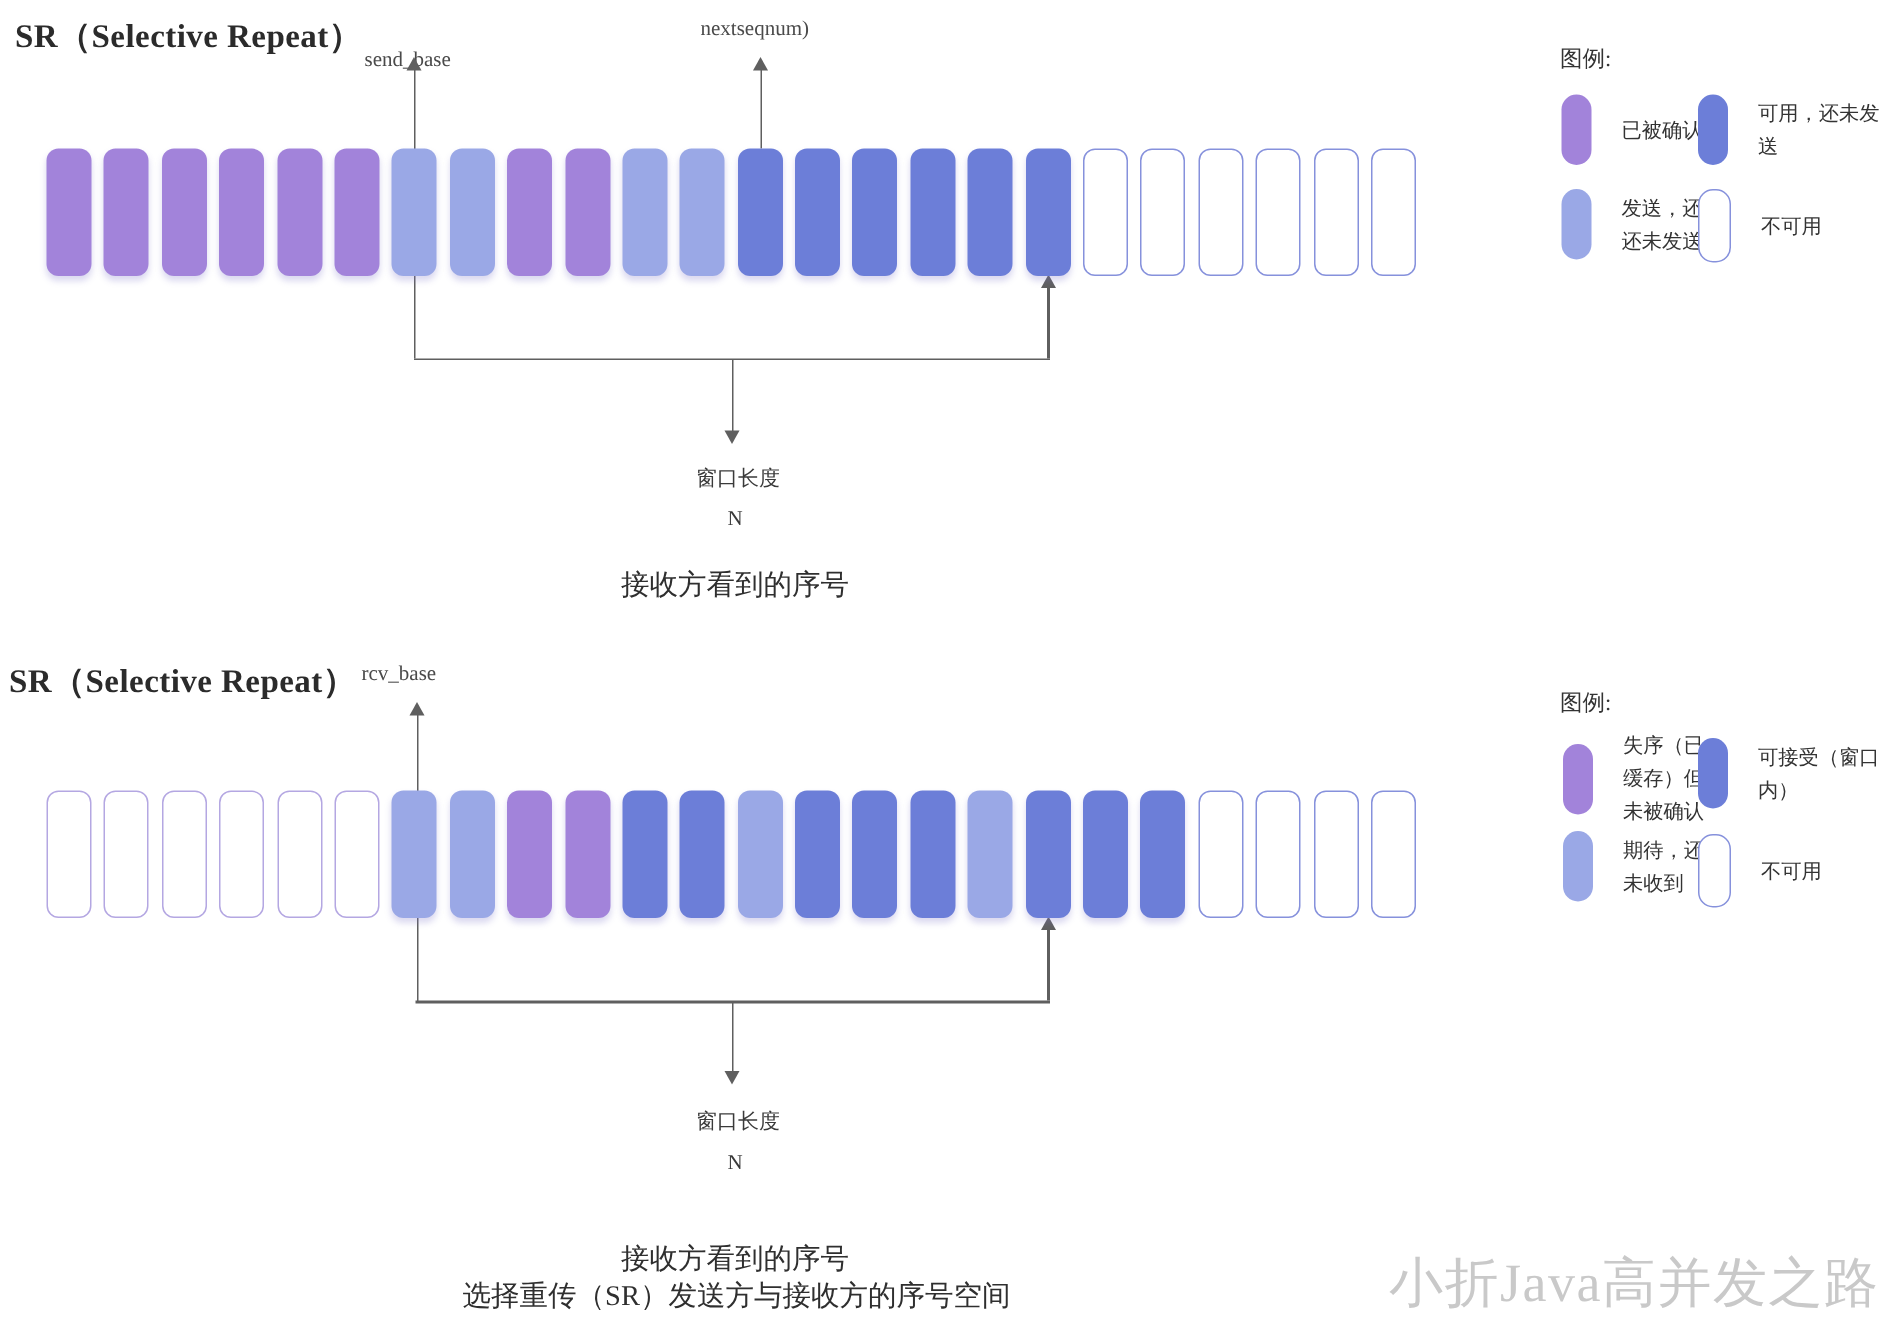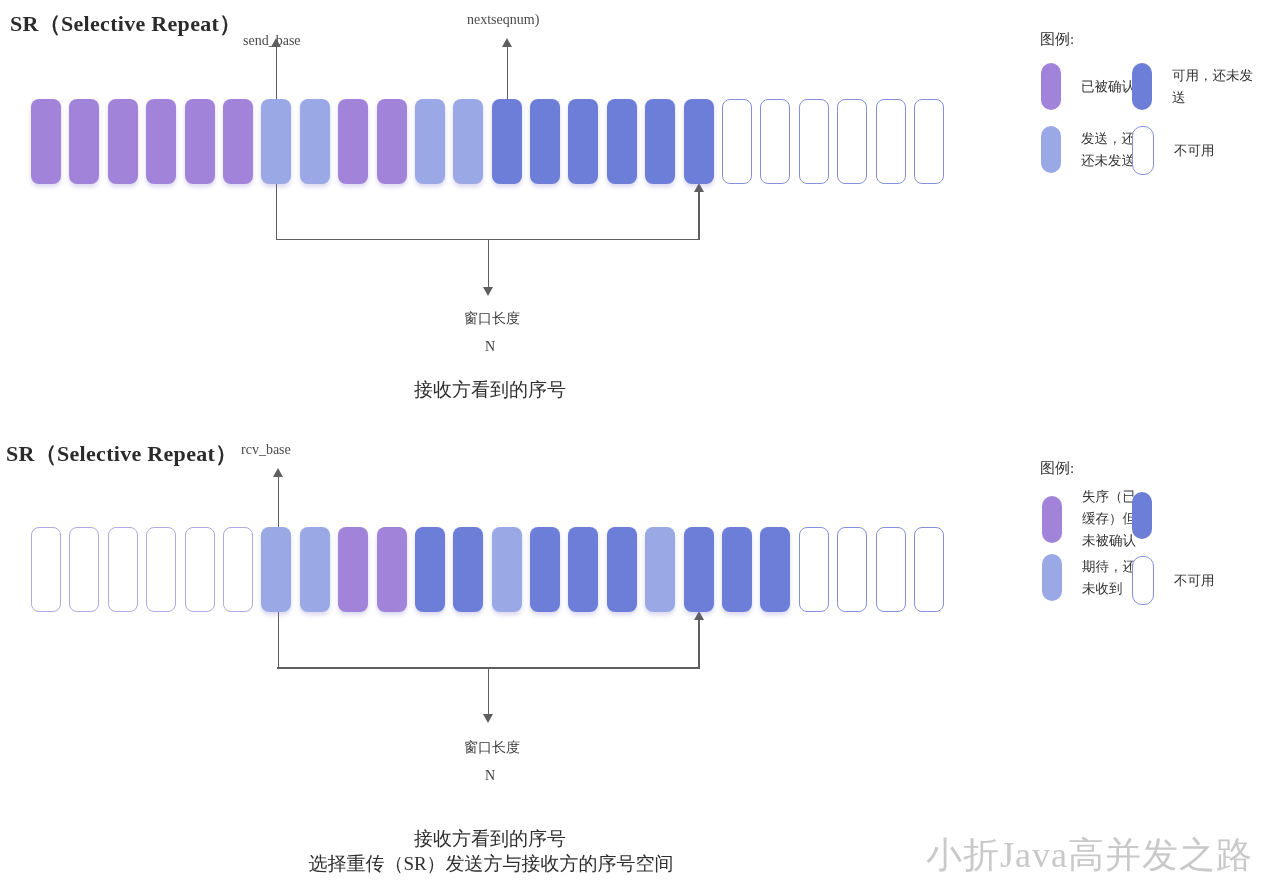--- a/index.html
+++ b/index.html
@@ -191,20 +191,21 @@
 
   <div class="legend-title r-legend-title">图例:</div>
   <div class="legend-item r-li1">
     <div class="swatch" data-swatch="purple"></div>
     <div class="legend-label">失序（已
 缓存）但
 未被确认</div>
   </div>
   <div class="legend-item r-li2">
     <div class="swatch" data-swatch="dark"></div>
+    <div class="legend-label">可接受（窗口内）</div>
   </div>
   <div class="legend-item r-li3">
     <div class="swatch" data-swatch="light"></div>
     <div class="legend-label">期待，还
 未收到</div>
   </div>
   <div class="legend-item r-li4">
     <div class="swatch" data-swatch="white-blue"></div>
     <div class="legend-label">不可用</div>
   </div>

